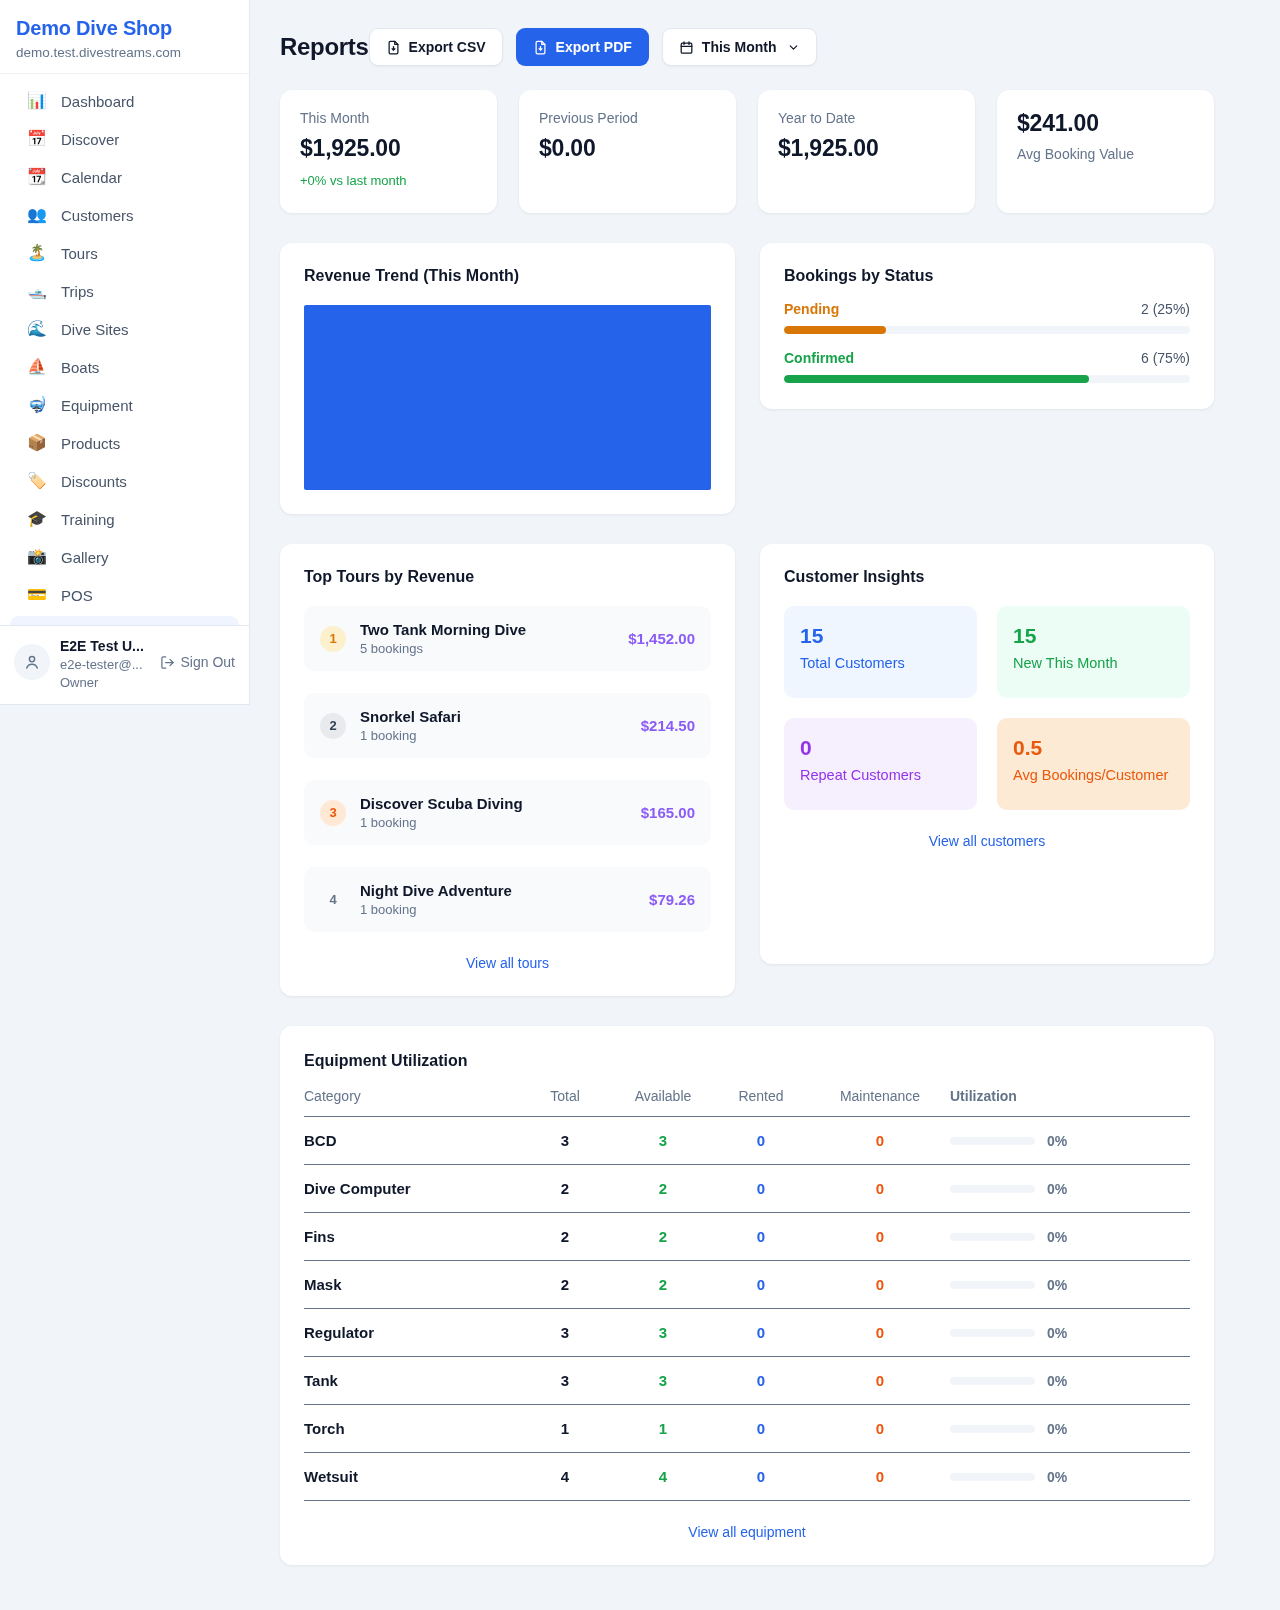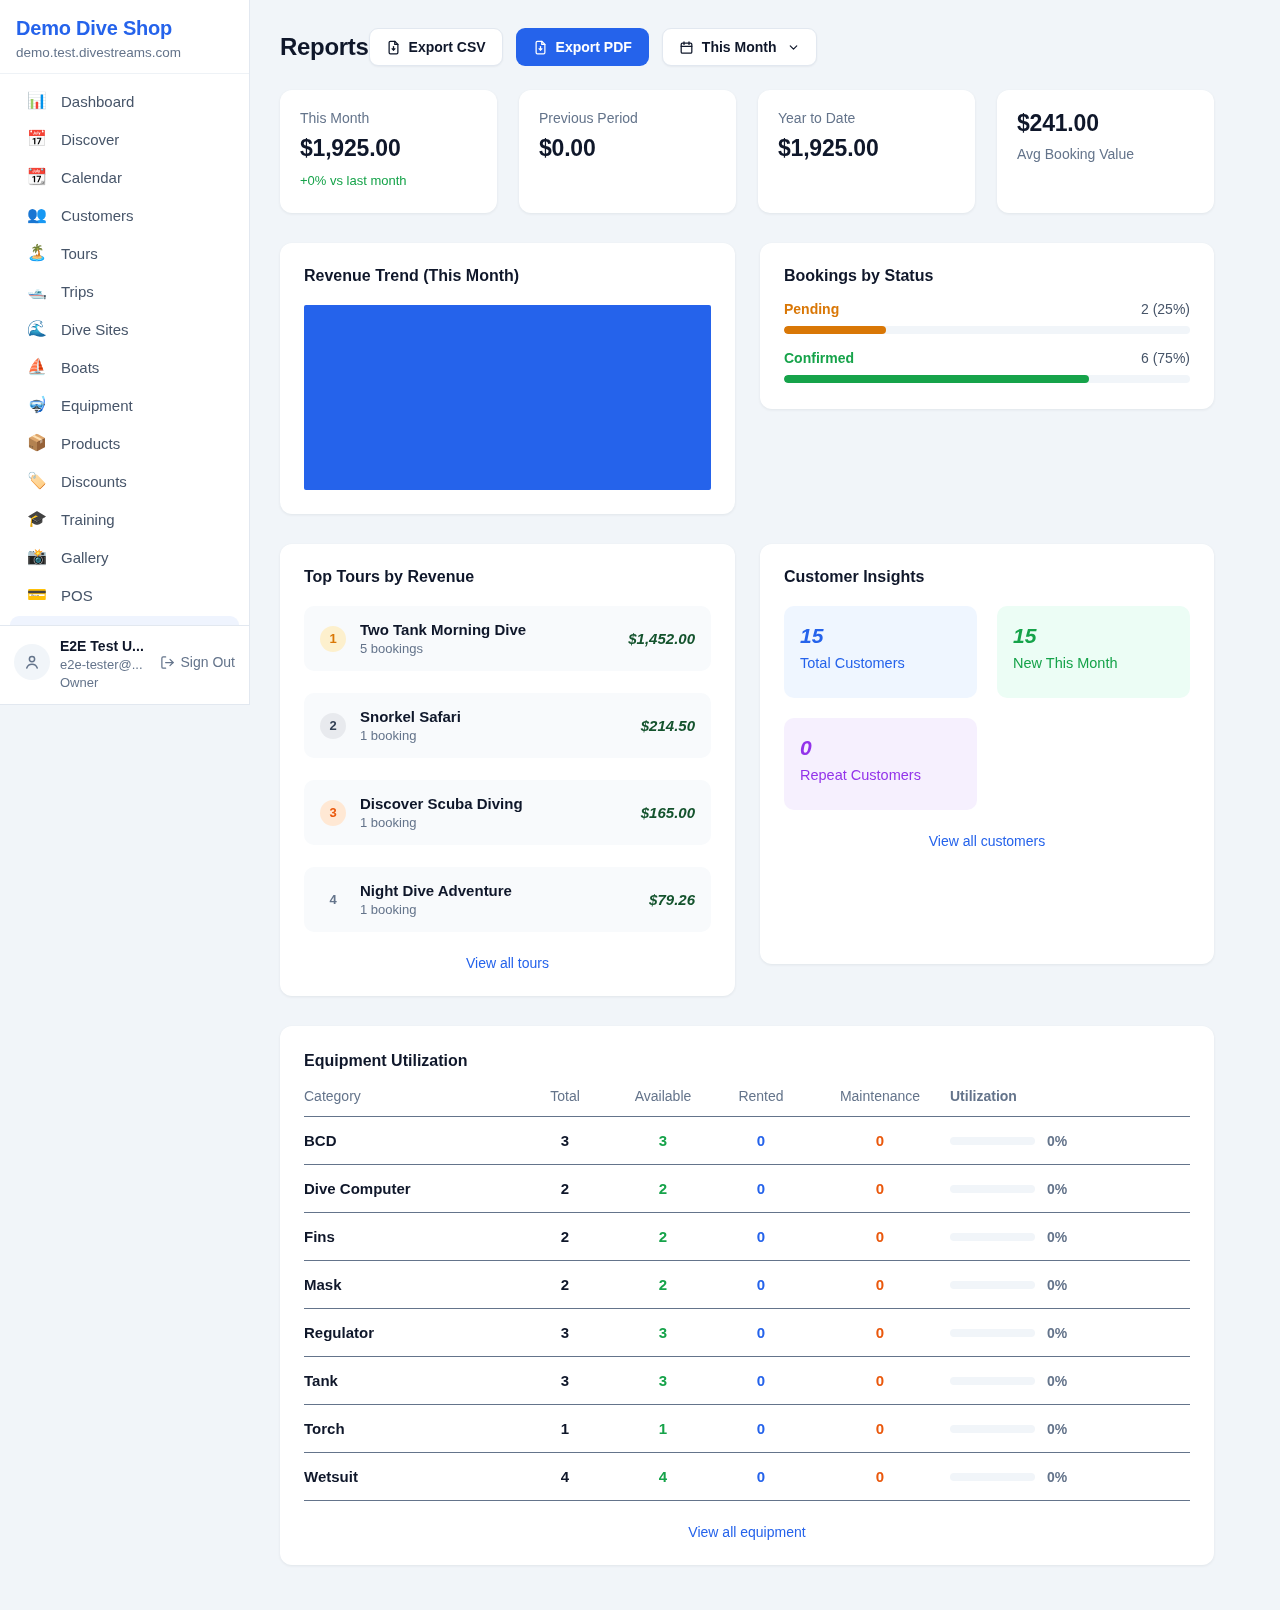--- a/index.html
+++ b/index.html
@@ -78,28 +78,28 @@
   .tour-row { display: flex; align-items: center; gap: 14px; background: #f8fafc; border-radius: 10px; padding: 15px 16px; margin-top: 22px; }
   .tour-row.first { margin-top: 20px; }
   .rank { width: 26px; height: 26px; border-radius: 50%; display: flex; align-items: center; justify-content: center; font-size: 13px; font-weight: 600; flex: 0 0 26px; }
   .rank-1 { background: #fdf0cd; color: #d97706; }
   .rank-2 { background: #e8eaee; color: #334155; }
   .rank-3 { background: #ffe8d4; color: #ea580c; }
   .rank-4 { background: transparent; color: #64748b; }
   .tour-info { flex: 1; min-width: 0; }
   .tour-name { font-size: 15px; font-weight: 600; color: #0f172a; }
   .tour-sub { font-size: 13px; color: #64748b; margin-top: 3px; }
-  .tour-amount { font-size: 15px; font-weight: 700; color: #14532d; font-style: italic; }
+  .tour-amount { font-size: 15px; font-weight: 700; color: #8b5cf6; }
   .view-all { text-align: center; margin-top: 22px; }
   .view-all a { color: #2563eb; font-size: 14px; text-decoration: none; cursor: pointer; }
 
   
   .tiles { display: grid; grid-template-columns: 1fr 1fr; gap: 20px; margin-top: 20px; }
   .tile { border-radius: 10px; padding: 18px 16px; min-height: 92px; }
-  .tile-value { font-size: 21px; font-weight: 700; font-style: italic; }
+  .tile-value { font-size: 21px; font-weight: 700; }
   .tile-label { font-size: 14.5px; margin-top: 7px; }
   .tile-blue { background: #eff6ff; } .tile-blue .tile-value, .tile-blue .tile-label { color: #2563eb; }
   .tile-green { background: #ecfdf5; } .tile-green .tile-value, .tile-green .tile-label { color: #16a34a; }
   .tile-purple { background: #f6f0fe; } .tile-purple .tile-value, .tile-purple .tile-label { color: #9333ea; }
   .tile-orange { background: #fdead4; } .tile-orange .tile-value, .tile-orange .tile-label { color: #ea580c; }
 
   
   .equip-card { padding: 26px 24px 24px 24px; }
   .t-head, .t-row { display: flex; align-items: center; }
   .t-head { margin-top: 18px; padding-bottom: 12px; border-bottom: 1px solid #64748b; color: #64748b; font-size: 14px; }
@@ -350,20 +350,24 @@
             <div class="tile-label">Total Customers</div>
           </div>
           <div class="tile tile-green">
             <div class="tile-value">15</div>
             <div class="tile-label">New This Month</div>
           </div>
           <div class="tile tile-purple">
             <div class="tile-value">0</div>
             <div class="tile-label">Repeat Customers</div>
           </div>
+          <div class="tile tile-orange">
+            <div class="tile-value">0.5</div>
+            <div class="tile-label">Avg Bookings/Customer</div>
+          </div>
         </div>
         <div class="view-all">
           <a>View all customers</a>
         </div>
       </div>
     </div>
 
     <div class="card equip-card">
       <div class="section-title">Equipment Utilization</div>
 

